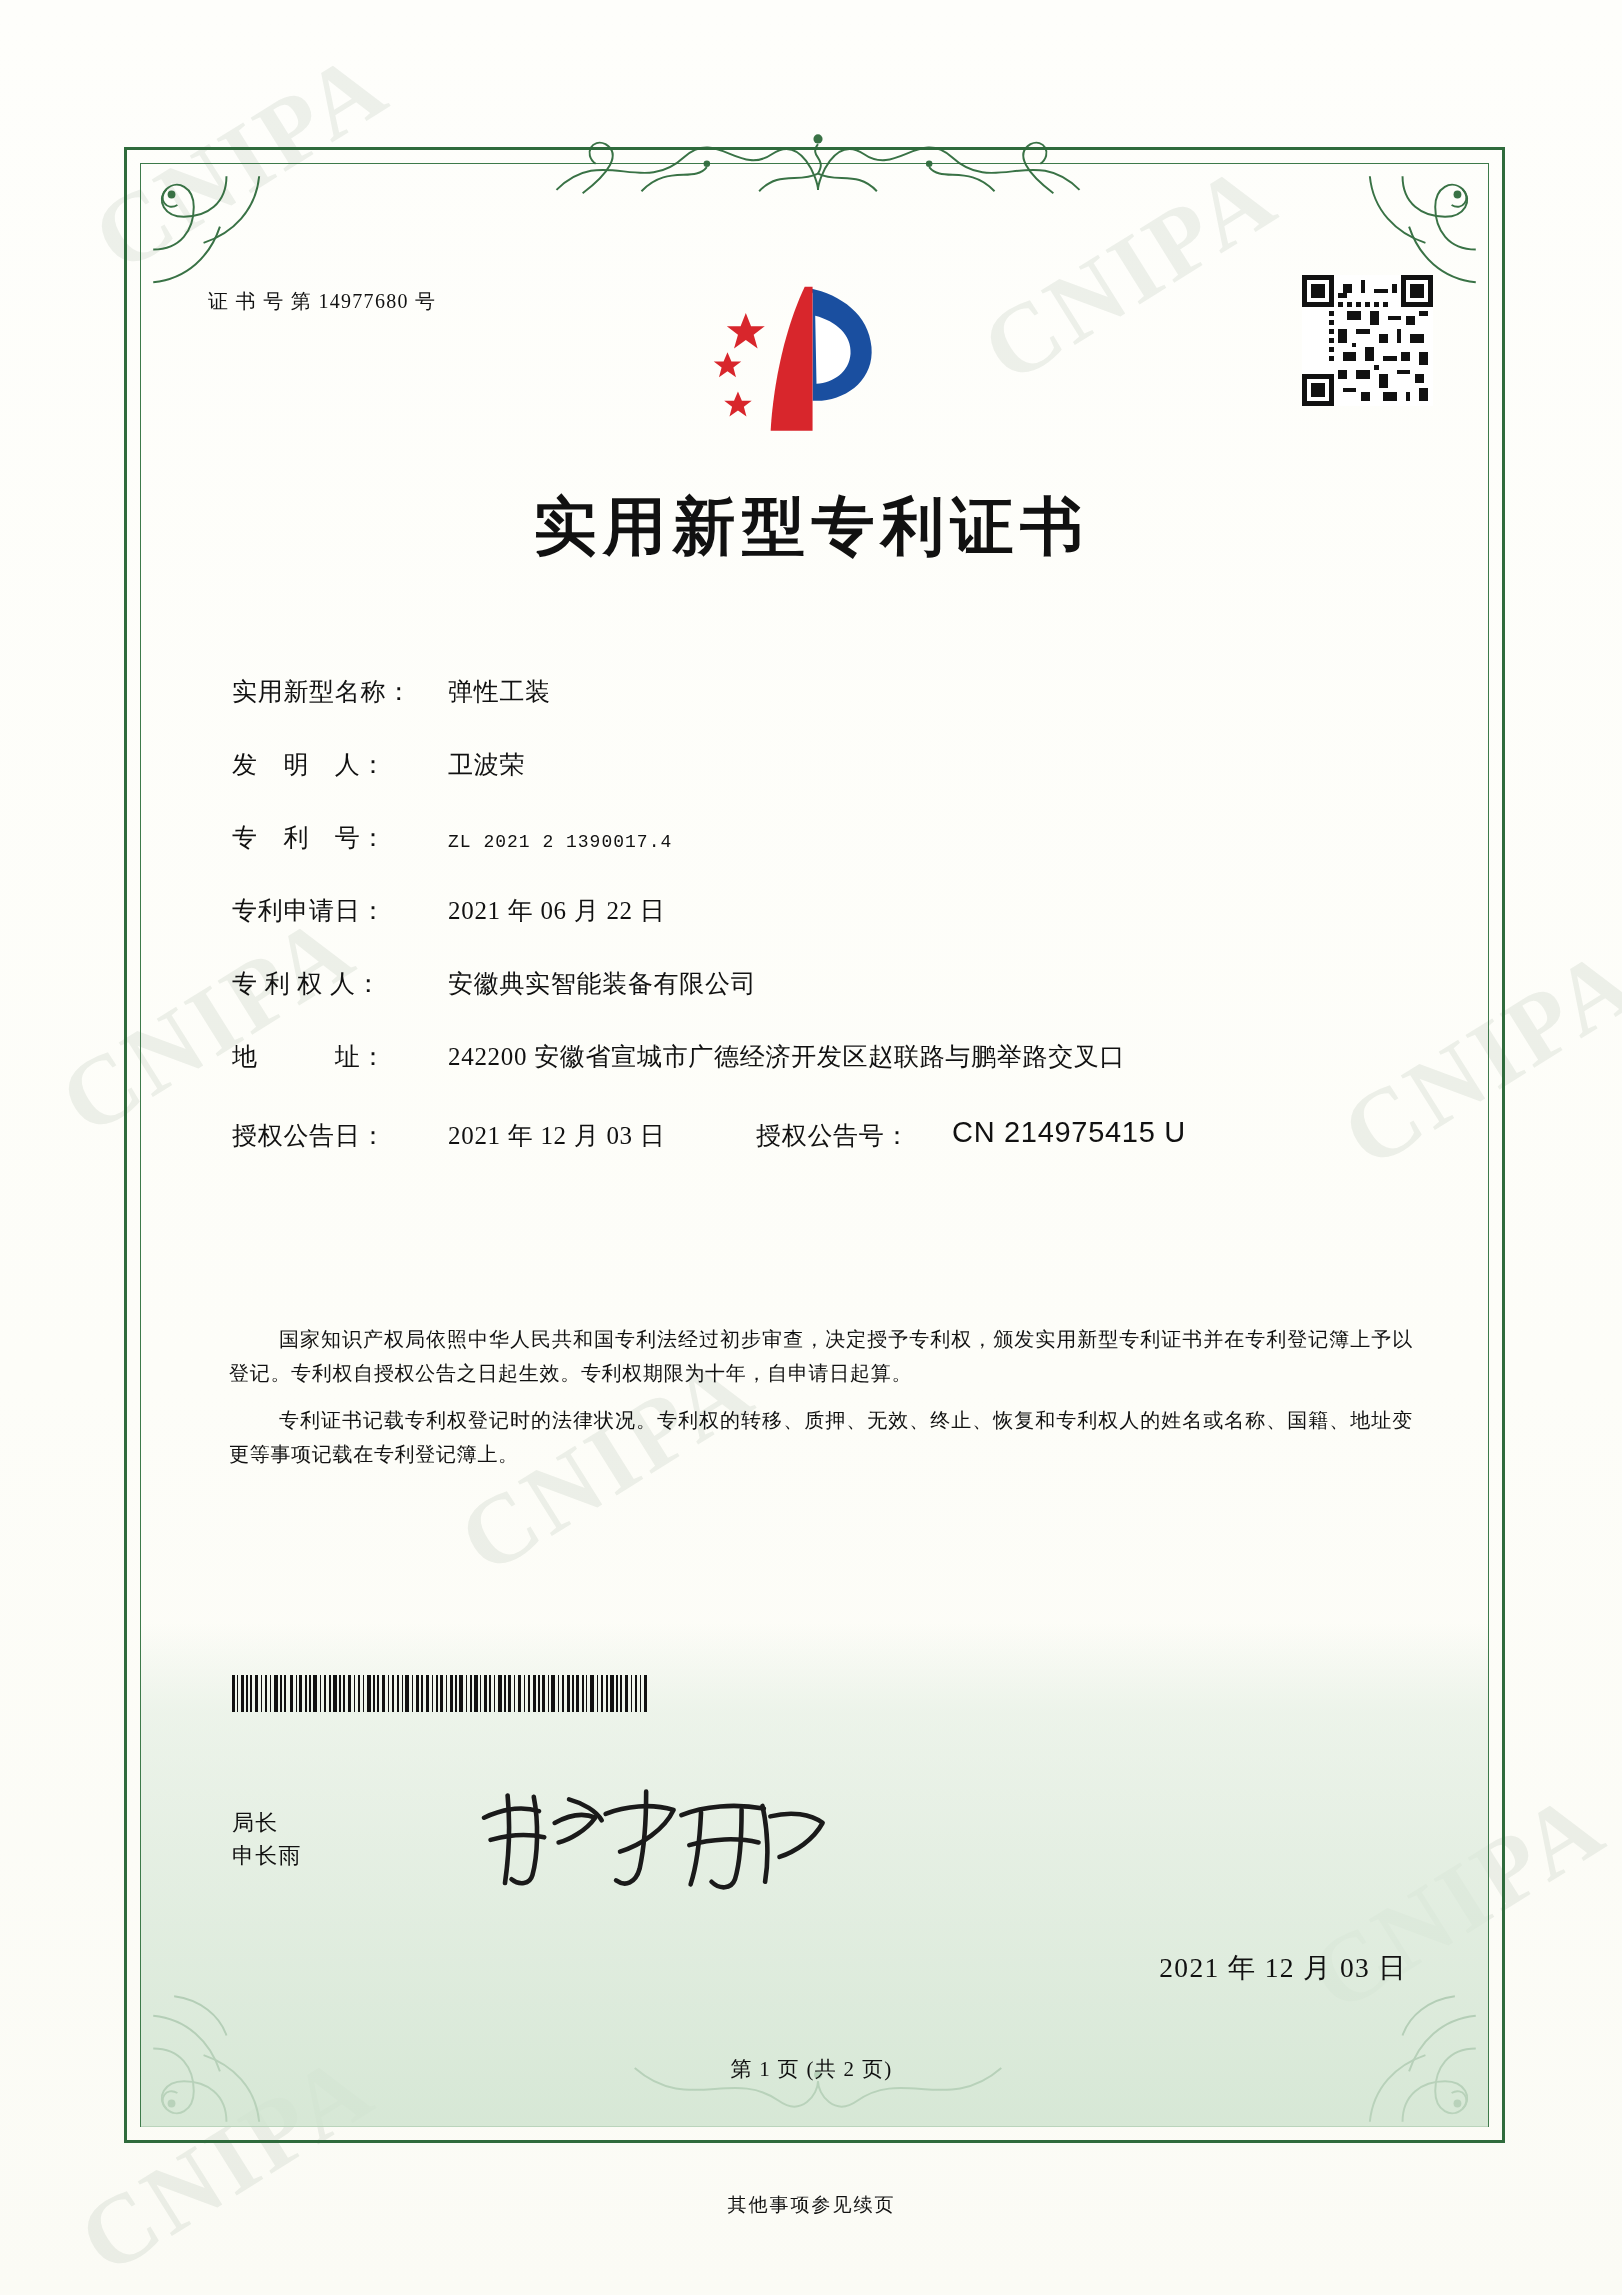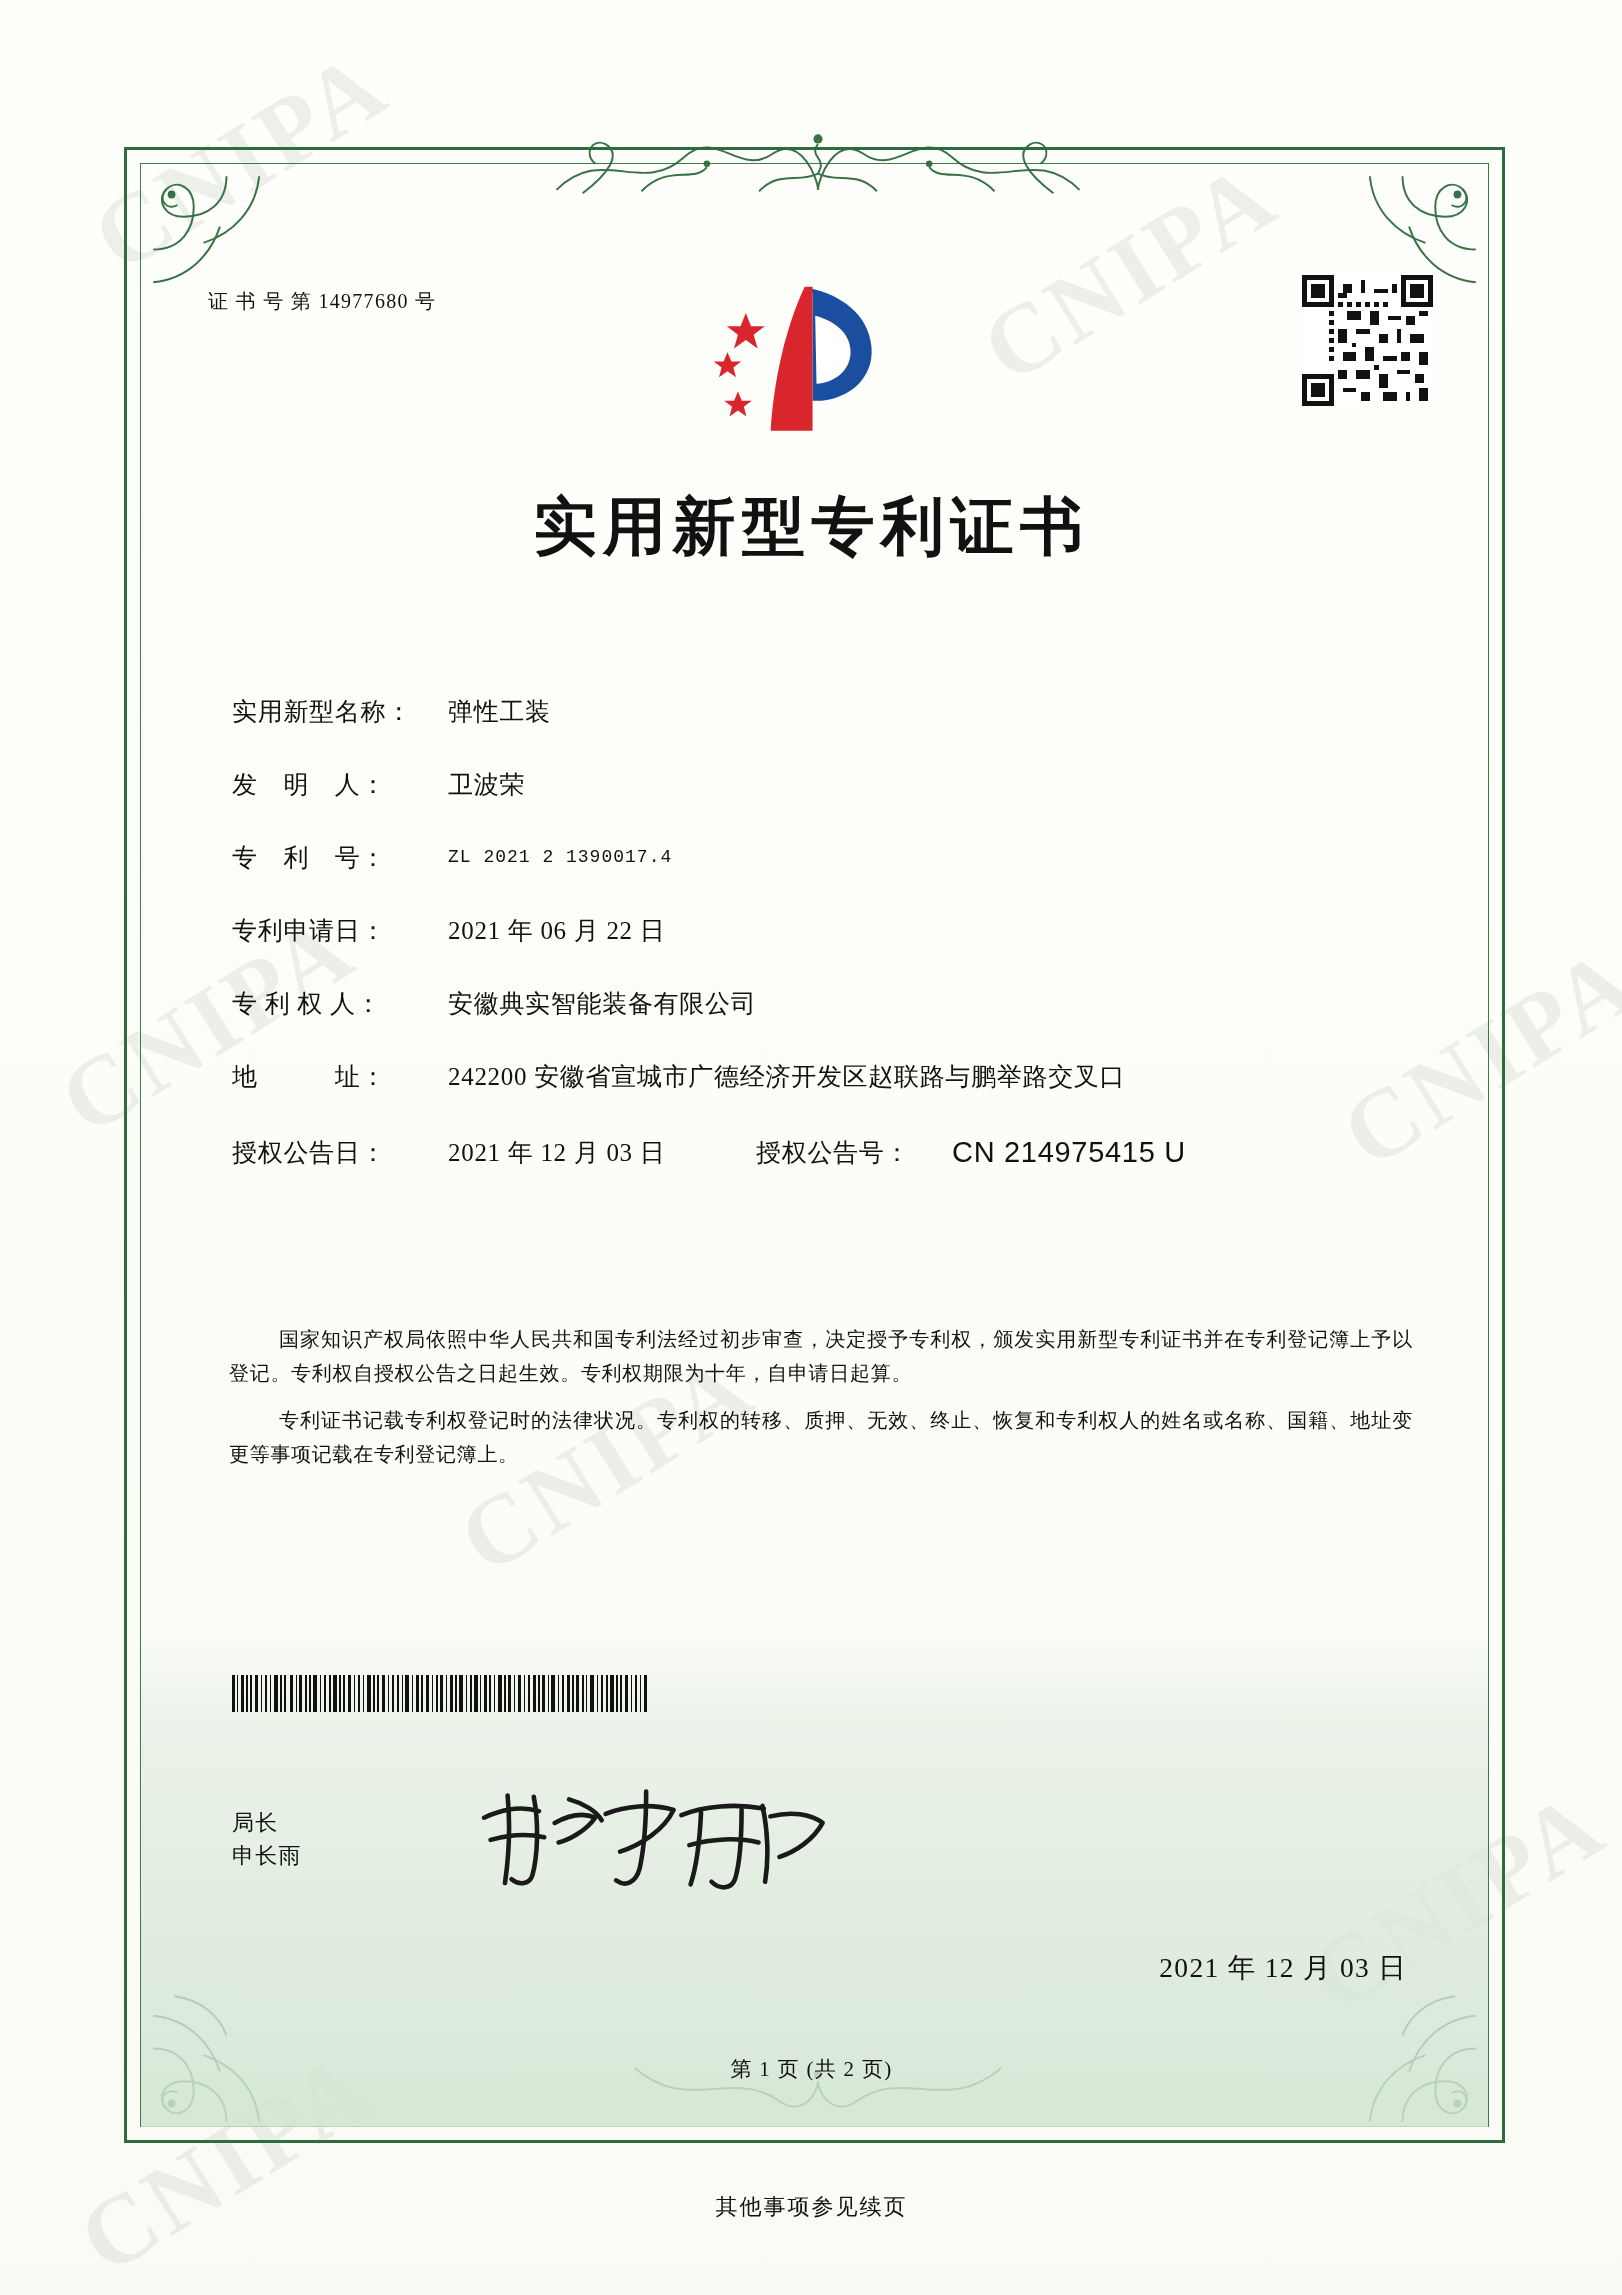--- a/index.html
+++ b/index.html
@@ -106,23 +106,22 @@
     position: absolute;
     left: 232px;
     top: 674px;
     width: 1178px;
     font-size: 25px;
     color: #111;
     line-height: 1.4;
   }
   .field-row {
     display: flex;
-    align-items: center;
+    align-items: flex-end;
     margin-bottom: 38px;
-    margin-top: 20px;
   }
   .field-label {
     width: 216px;
     flex: 0 0 216px;
     letter-spacing: 0.7px;
     white-space: pre;
   }
   .field-value {
     flex: 1;
     letter-spacing: 0.7px;
@@ -219,21 +218,21 @@
     color: #111;
     letter-spacing: 1.3px;
   }
 
   .footer-note {
     position: absolute;
     left: 0;
     right: 0;
     top: 2192px;
     text-align: center;
-    font-size: 22px;
+    font-size: 19px;
     color: #111;
     letter-spacing: 2px;
     font-weight: 500;
   }
 </style>
 </head>
 <body>
 
 <div class="page">
 

